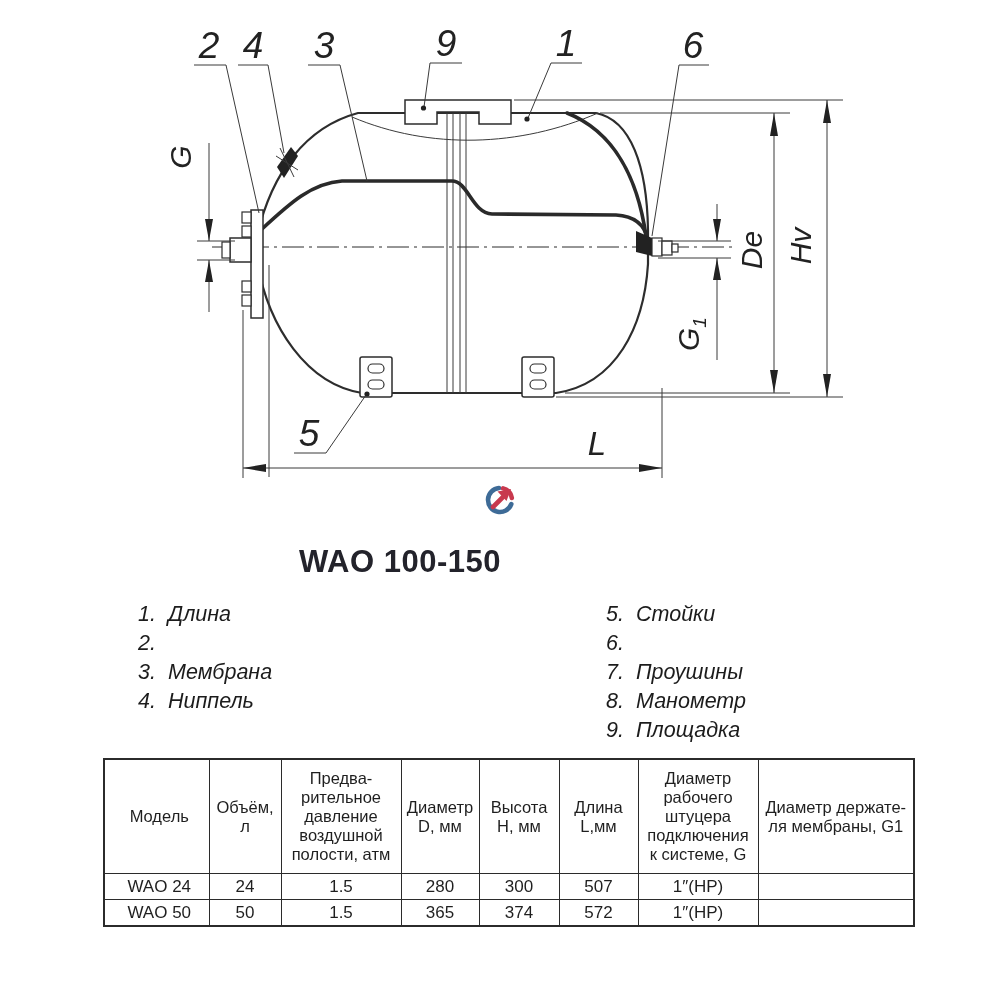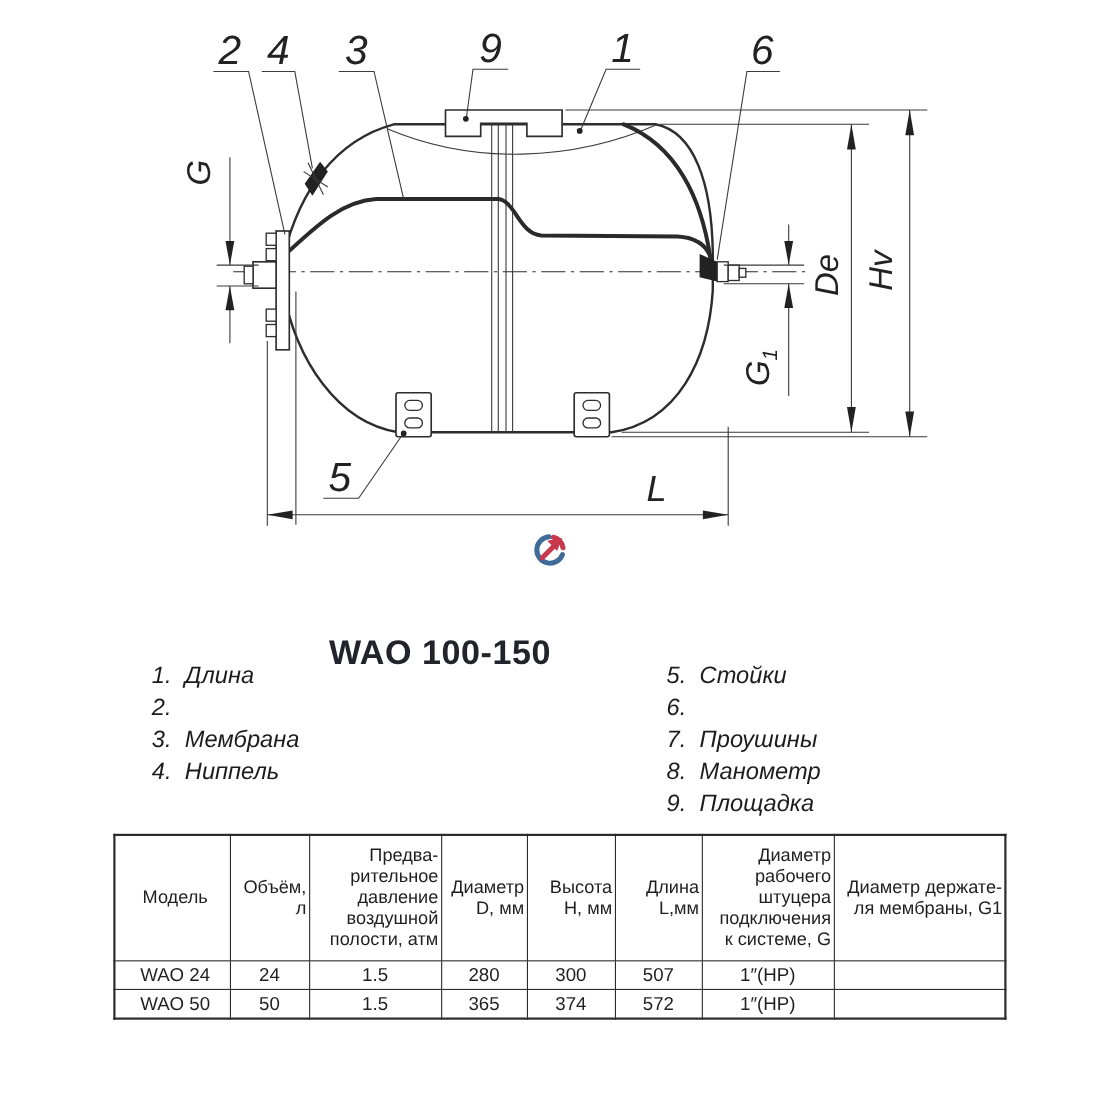--- a/index.html
+++ b/index.html
@@ -6,34 +6,34 @@
   body{width:1000px;height:1000px;position:relative;font-family:"Liberation Sans",sans-serif;color:#222;}
   .sheet{position:absolute;inset:0;background:#fff;}
   .drawing{position:absolute;left:0;top:0;}
   .dwg-line{stroke:#2d2d2d;fill:none;}
   .dwg-thick{stroke:#2a2a2a;stroke-width:3.6;fill:none;stroke-linecap:round;}
   .dwg-thin{stroke:#3a3a3a;stroke-width:1;fill:none;}
   .dwg-fill{fill:#222;stroke:none;}
   .dwg-white{fill:#fff;stroke:#2d2d2d;}
   .dim-text{font-family:"Liberation Sans",sans-serif;font-style:italic;fill:#222;}
   .callout-text{font-family:"Liberation Sans",sans-serif;font-style:italic;font-size:37px;fill:#222;}
-  .page-title{position:absolute;top:576px;left:0;width:800px;text-align:center;
+  .page-title{position:absolute;top:544px;left:0;width:800px;text-align:center;
     font-size:31px;font-weight:bold;color:#23232b;letter-spacing:.5px;}
   .legend-col{position:absolute;top:600px;}
   .legend-left{left:138px;width:462px;}
   .legend-right{left:606px;width:370px;}
   .leg-item{display:flex;font-style:italic;font-size:21.5px;line-height:29px;color:#1c1c1c;}
   .leg-num{flex:0 0 30px;}
   .leg-text{white-space:pre-line;}
   .spec-table{position:absolute;left:103px;top:758px;width:810px;border-collapse:collapse;
     table-layout:fixed;font-size:17px;color:#1f1f1f;}
   .spec-table th,.spec-table td{border:1.5px solid #2b2b2b;text-align:center;vertical-align:middle;
     padding:0 2px;overflow:hidden;}
   .spec-table{border:2px solid #2b2b2b;}
-  .spec-table th{font-weight:normal;white-space:pre-line;line-height:19px;height:113px;font-size:16.5px;text-align:right;}
+  .spec-table th{font-weight:normal;white-space:pre-line;line-height:19px;height:113px;font-size:16.5px;}
   .spec-table td{height:25px;}
   .spec-table .cell-left{text-align:center;padding-left:7px;}
 </style>
 </head>
 <body>
 
 <div class="sheet">
 
   <svg class="drawing" width="1000" height="540" viewBox="0 0 1000 540">
 

